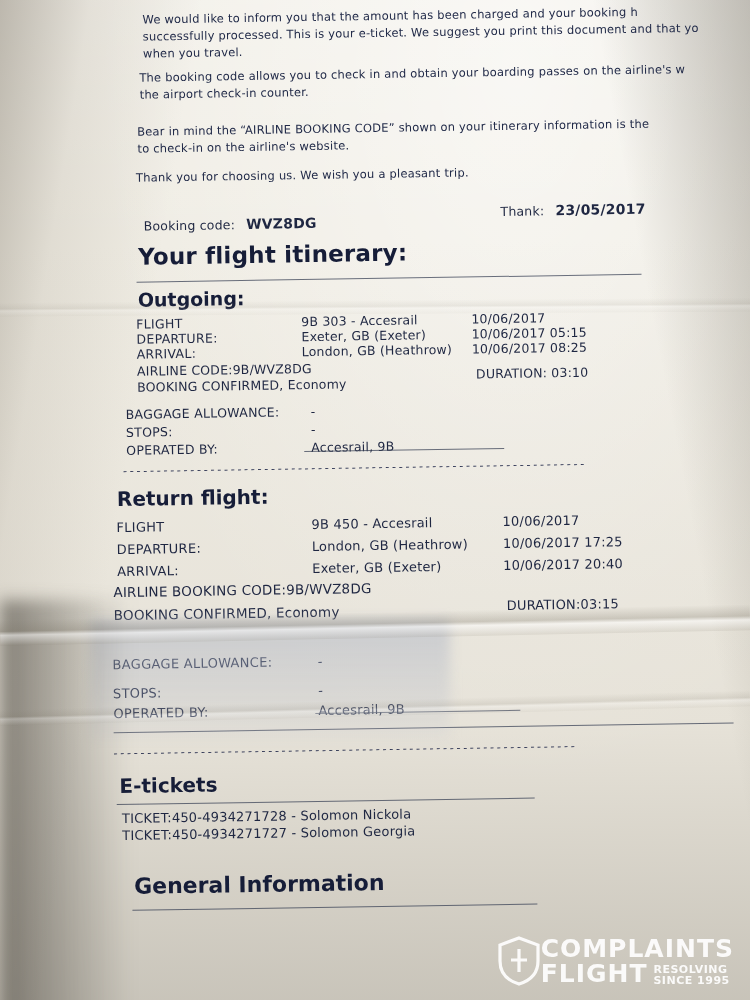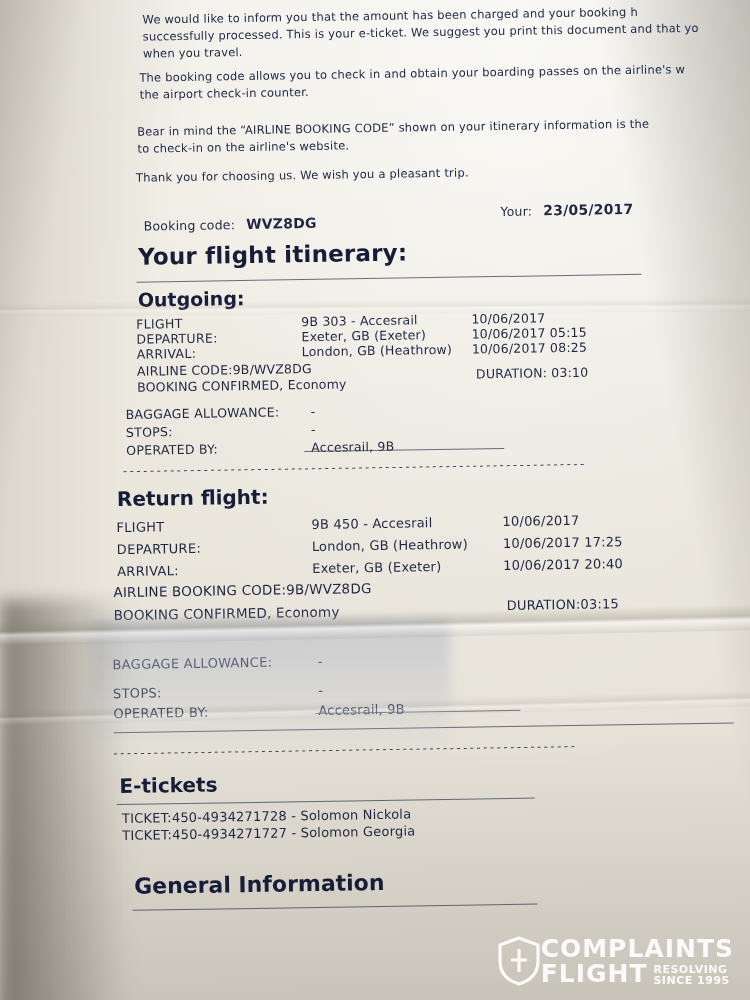--- a/index.html
+++ b/index.html
@@ -141,21 +141,21 @@
 
     <div class="block" style="left:141px;top:166px;width:600px;">
       <div class="p">Thank you for choosing us. We wish you a pleasant trip.</div>
     </div>
 
     <div class="block" style="left:148px;top:212px;">
       <span class="val">Booking code:</span>
       <span class="val bold" style="margin-left:6px;font-size:14px;">WVZ8DG</span>
     </div>
     <div class="block" style="left:505px;top:203px;">
-      <span class="val">Your:</span>
+      <span class="val">Thank:</span>
       <span class="val bold" style="margin-left:6px;font-size:14px;">23/05/2017</span>
     </div>
 
     <div class="block" style="left:142px;top:240px;">
       <h2 class="head" style="font-size:23px;">Your flight itinerary:</h2>
     </div>
     <div class="rule" style="left:140px;top:278px;width:505px;"></div>
 
     <div class="block" style="left:141px;top:285px;">
       <h3 class="sub">Outgoing:</h3>

